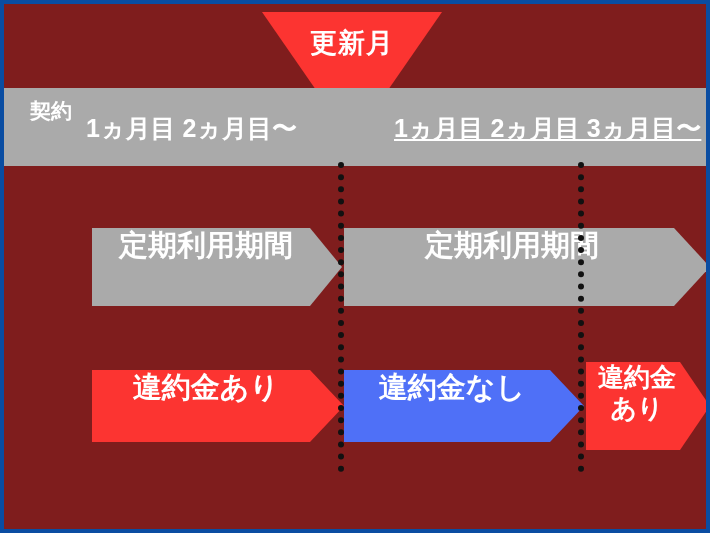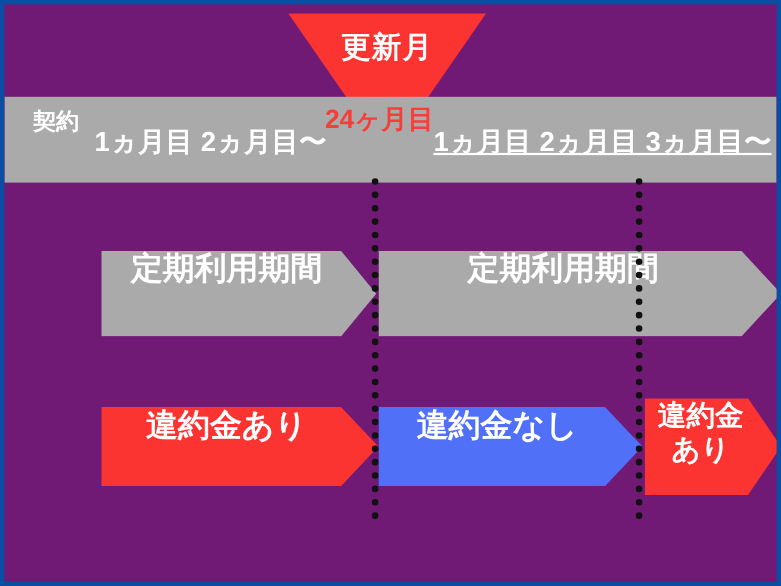--- a/index.html
+++ b/index.html
@@ -8,21 +8,21 @@
     background: #ffffff;
   }
   body {
     font-family: "Liberation Sans", "DejaVu Sans", sans-serif;
   }
 
   #canvas {
     position: relative;
     width: 710px;
     height: 533px;
-    background: #701a75;
+    background: #7f1d1d;
     box-sizing: border-box;
     border: 4px solid #0a4da2;
     overflow: hidden;
   }
 
   
   .marker {
     position: absolute;
     left: 258px;
     top: 8px;
@@ -178,21 +178,20 @@
 
   <div class="divider d1"></div>
   <div class="divider d2"></div>
 
   <div class="header-bar">
     <div class="hb-start">
       <div>契約</div>
     </div>
     <div class="hb-months-left">1ヵ月目 2ヵ月目〜</div>
     <div class="hb-renew">
-      <div>24ヶ月目</div>
     </div>
     <div class="hb-months-right">1ヵ月目 2ヵ月目  3ヵ月目〜</div>
   </div>
 
   <div class="arrow term-a">
     <span>定期利用期間</span>
   </div>
   <div class="arrow term-b">
     <span>定期利用期間</span>
   </div>

